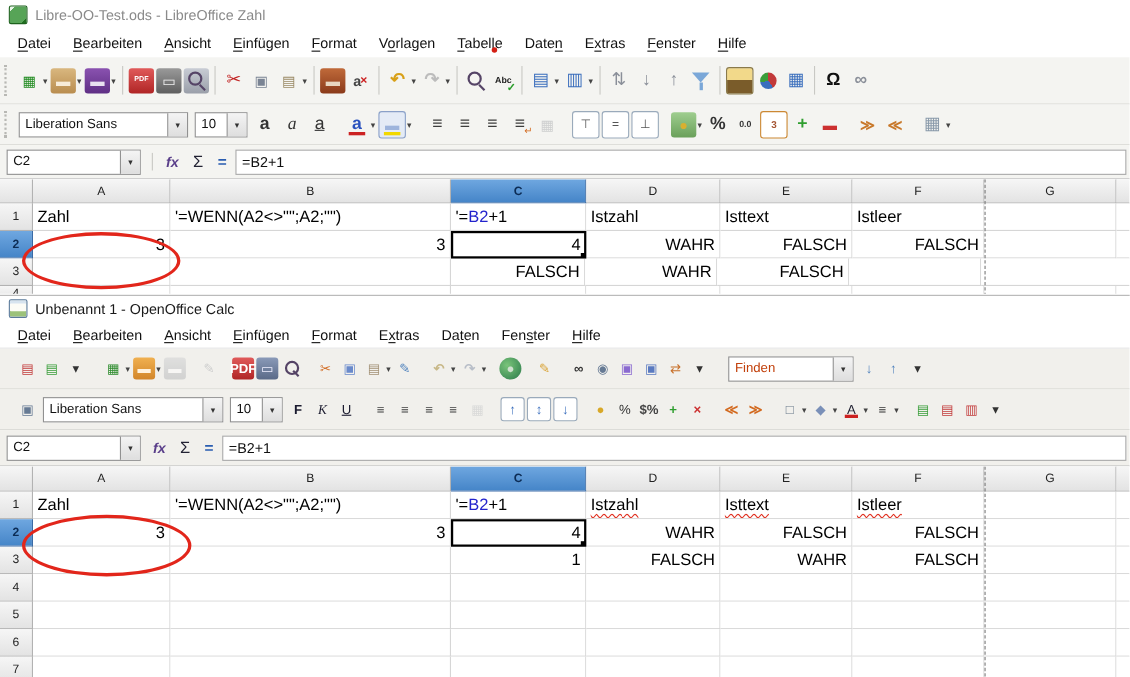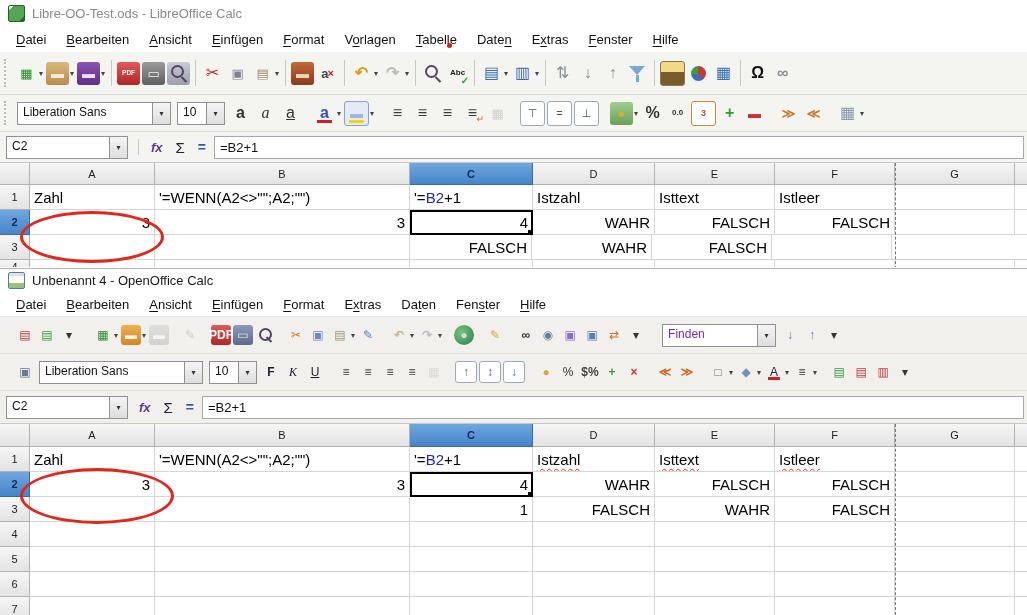--- a/index.html
+++ b/index.html
@@ -52,21 +52,21 @@
   .funnel::after{content:"";position:absolute;bottom:3px;left:10px;width:3px;height:7px;background:#7aa7d8}
   .pie::before{content:"";width:15px;height:15px;border-radius:50%;background:conic-gradient(#c23a3a 0 40%,#3a6ebd 40% 72%,#3a9e3a 72% 100%)}
   .check::after{content:"✓";position:absolute;color:#2a9e2a;font-size:10px;font-weight:bold;bottom:-1px;right:0}
   .redx::after{content:"×";color:#cc2222;font-weight:bold;font-size:11px;margin-left:-1px}
   .bar-red::after{content:"";position:absolute;left:4px;right:4px;bottom:2px;height:3px;background:#cc2222}
   .bar-yellow::after{content:"";position:absolute;left:4px;right:4px;bottom:2px;height:3px;background:#f2d800}
   .orange-mark::after{content:"↵";color:#d2691e;font-size:9px;position:absolute;right:0;bottom:1px}
   
   .combo{display:flex;align-items:stretch;background:#fff;border:1px solid #919191;height:21px;font-size:12px;margin:0 3px;flex:0 0 auto}
   .combo .cval{padding:2px 5px;white-space:nowrap;overflow:hidden;flex:1;color:#111}
-  .combo .cval.ph{color:#6d28d9}
+  .combo .cval.ph{color:#c2410c}
   .combo .cbtn{width:17px;background:linear-gradient(#f4f4f4,#dedede);border-left:1px solid #919191;display:flex;align-items:center;justify-content:center;font-size:8px;color:#333}
   .w-font{width:152px}.w-size{width:46px}.w-name{width:120px}.w-find{width:112px}
   
   .fbar{display:flex;align-items:center;background:#f4f4f1;border-bottom:1px solid #c8c8c8;padding:2px 3px;gap:3px}
   #fbar-top{height:26px}
   #fbar-bot{height:28px;background:#f1f0ec}
   .fx{font-style:italic;font-weight:bold;color:#5a3f8a;font-size:13px;padding:0 5px}
   .sigma{font-size:15px;color:#223;padding:0 5px}
   .eq{color:#2a5db0;font-weight:bold;font-size:14px;padding:0 5px}
   .finput{flex:1;background:#fff;border:1px solid #a8a8a8;height:19px;font-size:13px;padding:1px 5px;color:#111;display:flex;align-items:center}
@@ -87,21 +87,21 @@
   .sq{text-decoration:underline;text-decoration-style:wavy;text-decoration-color:#e03020;text-decoration-thickness:1px;text-underline-offset:3px}
   .dashline{position:absolute;top:0;bottom:0;width:0;border-left:1px dashed #787878;z-index:3}
   .ellipse{position:absolute;border:3px solid #e2261b;border-radius:50%;z-index:6;background:transparent}
 </style>
 </head>
 <body>
 
 <div class="win" id="win-top">
   <div class="titlebar">
     <span class="appicon lo-icon"></span>
-    <span class="title-text">Libre-OO-Test.ods - LibreOffice Calc</span>
+    <span class="title-text">Libre-OO-Test.ods - LibreOffice Zahl</span>
   </div>
   <div class="menubar" id="menu-top">
     <span class="reddot"></span>
   <span class="menu-item"><u>D</u>atei</span>
       <span class="menu-item"><u>B</u>earbeiten</span>
       <span class="menu-item"><u>A</u>nsicht</span>
       <span class="menu-item"><u>E</u>infügen</span>
       <span class="menu-item"><u>F</u>ormat</span>
       <span class="menu-item">V<u>o</u>rlagen</span>
       <span class="menu-item"><u>T</u>abelle</span>
@@ -300,21 +300,21 @@
         <div class="gc fill"></div>
       </div>
       <div class="dashline" style="left: 895px;"></div>
     </div>
   <div class="ellipse" style="left:20px;top:211px;width:138px;height:46px"></div>
 </div>
 
 <div class="win" id="win-bottom">
   <div class="titlebar">
     <span class="appicon oo-icon"></span>
-    <span class="title-text">Unbenannt 4 - OpenOffice Calc</span>
+    <span class="title-text">Unbenannt 1 - OpenOffice Calc</span>
   </div>
   <div class="menubar" id="menu-bot">
       <span class="menu-item"><u>D</u>atei</span>
       <span class="menu-item"><u>B</u>earbeiten</span>
       <span class="menu-item"><u>A</u>nsicht</span>
       <span class="menu-item"><u>E</u>infügen</span>
       <span class="menu-item"><u>F</u>ormat</span>
       <span class="menu-item">E<u>x</u>tras</span>
       <span class="menu-item">Da<u>t</u>en</span>
       <span class="menu-item">Fen<u>s</u>ter</span>

